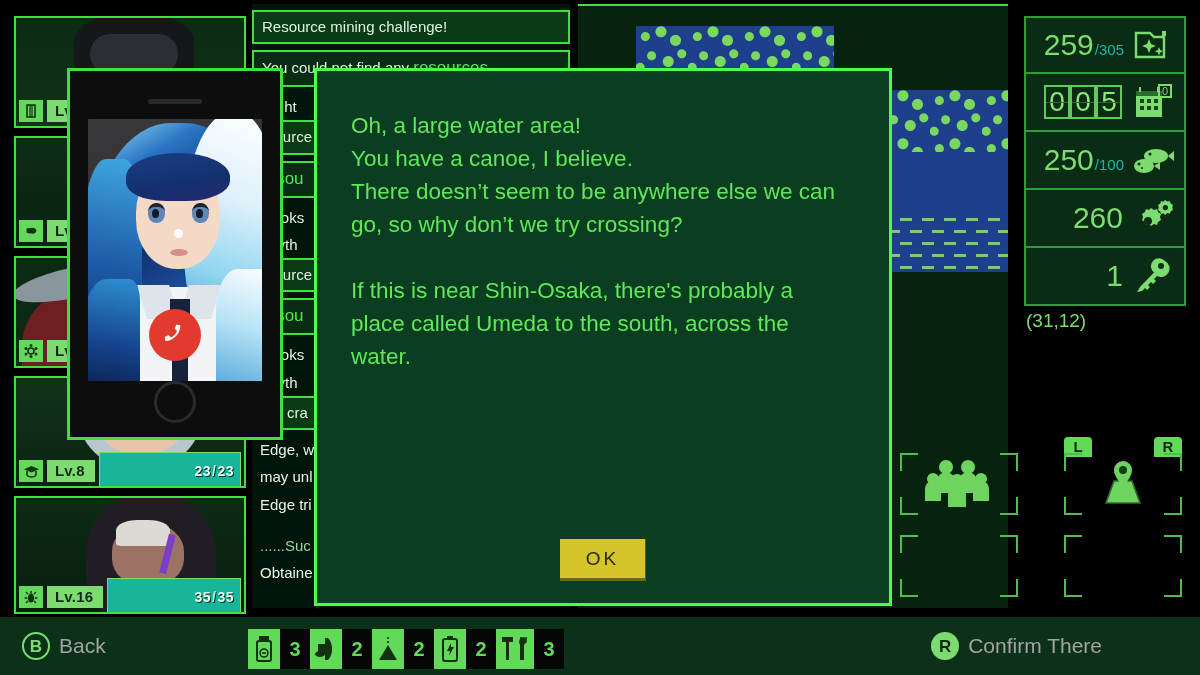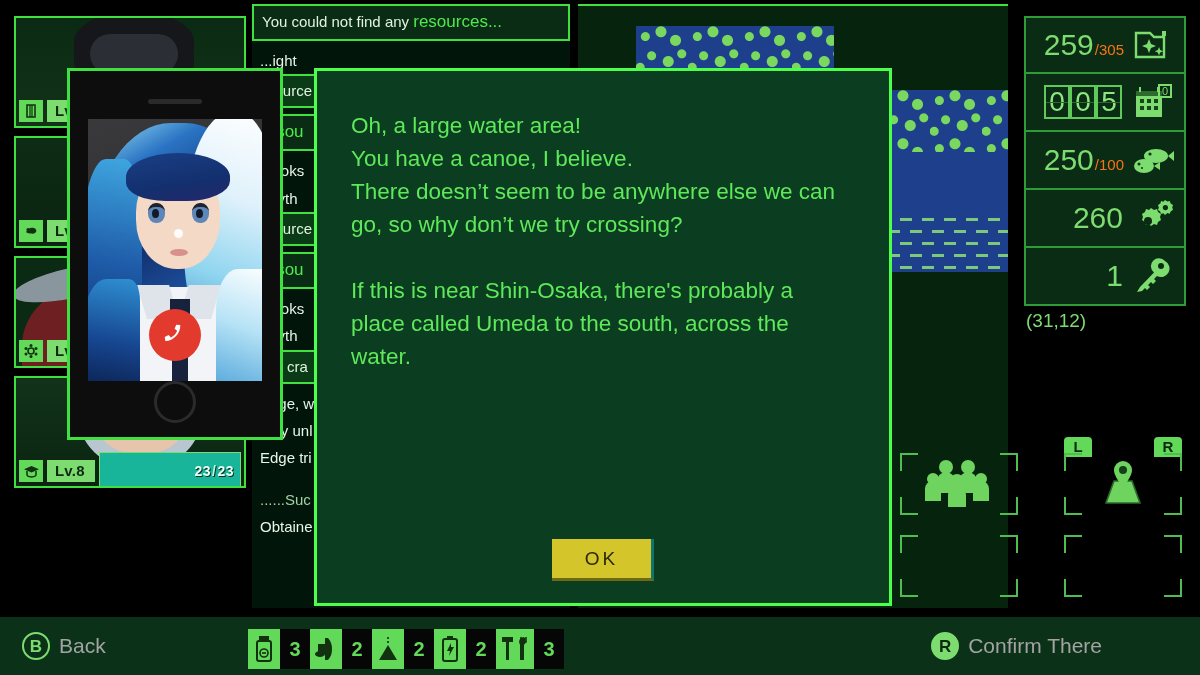--- a/index.html
+++ b/index.html
@@ -160,21 +160,21 @@
     color: #7ddc6f;
     font-size: 30px;
     font-weight: 400;
     letter-spacing: 0;
     padding-right: 2px;
     line-height: 1;
     white-space: nowrap;
   }
   .stat-num .den {
     font-size: 15px;
-    color: #f97316;
+    color: #14b8a6;
     margin-left: 1px;
   }
   .stat-ic {
     flex: 0 0 52px;
     display: flex; align-items: center; justify-content: center;
   }
   .odometer {
     flex: 1 1 auto;
     display: flex; gap: 0; justify-content: flex-end; padding-right: 4px;
   }
@@ -264,23 +264,23 @@
   #dialog-text {
     position: absolute; left: 34px; right: 28px; top: 38px;
     color: #5ee85a;
     font-size: 22.5px;
     line-height: 33px;
     white-space: pre-wrap;
   }
   #ok-btn {
     position: absolute; left: 50%; transform: translateX(-50%);
     bottom: 22px;
-    width: 102px; height: 42px;
+    width: 86px; height: 42px;
     background: #d4c52b;
-    border-right: 3px solid #0f766e;
+    border-right: 1px solid #0f766e;
     border-bottom: 3px solid #6e6a16;
     color: #2b2a07;
     font-size: 19px; letter-spacing: 3px;
     display: flex; align-items: center; justify-content: center;
     cursor: pointer;
   }
 
   
   #bottom-bar {
     position: absolute; left: 0; right: 0; bottom: 0;
@@ -392,23 +392,44 @@
             </svg>
         </span>
         <span class="lv-badge">Lv.8</span>
         <span class="hpbar">
           <span class="hpfill" style="width:100%"></span>
           <span class="hptext"><span>23</span><span class="sep">/</span><span>23</span></span>
         </span>
       </div>
     </div>
 
+    <div class="party-card" style="height:118px;">
+      <div class="portrait" style="background:linear-gradient(180deg,#0d2b15 0%,#091e0f 100%);"></div>
+      <div style="position:absolute;left:70px;top:-6px;width:130px;height:130px;background:#221d24;border-radius:48% 48% 35% 35%;"></div>
+      <div style="position:absolute;left:96px;top:26px;width:72px;height:62px;background:#9c7264;border-radius:44%;"></div>
+      <div style="position:absolute;left:100px;top:22px;width:54px;height:26px;background:#ddd9d4;border-radius:40% 40% 10% 10%;"></div>
+      <div style="position:absolute;left:148px;top:36px;width:7px;height:40px;background:#7b3ec7;transform:rotate(14deg);"></div>
+      <div class="card-row">
+        <span class="class-badge">
+          <svg width="16" height="16" viewBox="0 0 16 16">
+              <ellipse cx="8" cy="9" rx="3" ry="4.6" fill="#12320f"></ellipse>
+              <path d="M8 4.4V2M5 5 3 3M11 5l2-2M4.4 9H1.6M11.6 9h2.8M5 12l-2 2M11 12l2 2" stroke="#12320f" stroke-width="1.4" fill="none"></path>
+            </svg>
+        </span>
+        <span class="lv-badge">Lv.16</span>
+        <span class="hpbar">
+          <span class="hpfill" style="width:100%"></span>
+          <span class="hptext"><span>35</span><span class="sep">/</span><span>35</span></span>
+        </span>
+      </div>
+    </div>
   </div>
 
   <div id="log-col">
+    <div class="log-entry head" style="margin-top:6px;">Resource mining challenge!</div>
     <div class="log-entry"><span>You could not find any </span><span class="hl">resources...</span></div>
     <div class="log-plain">...ight</div>
     <div class="log-entry head">...ource</div>
     <div class="log-entry"><span class="hl">...sou</span></div>
     <div class="log-plain">...ooks</div>
     <div class="log-plain">...ryth</div>
     <div class="log-entry head">...ource</div>
     <div class="log-entry"><span class="hl">...sou</span></div>
     <div class="log-plain">...ooks</div>
     <div class="log-plain">...ryth</div>

